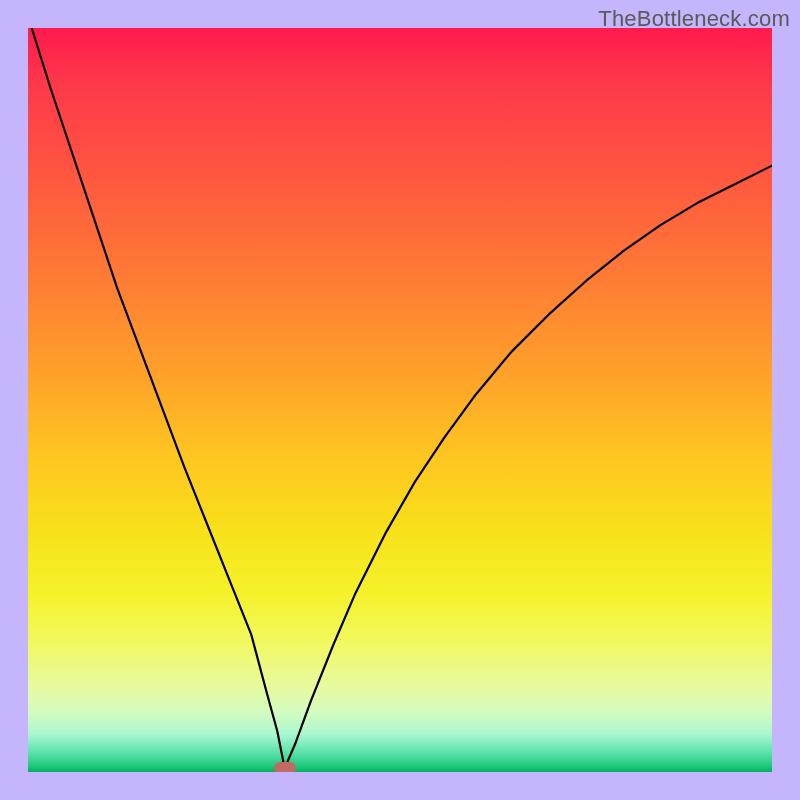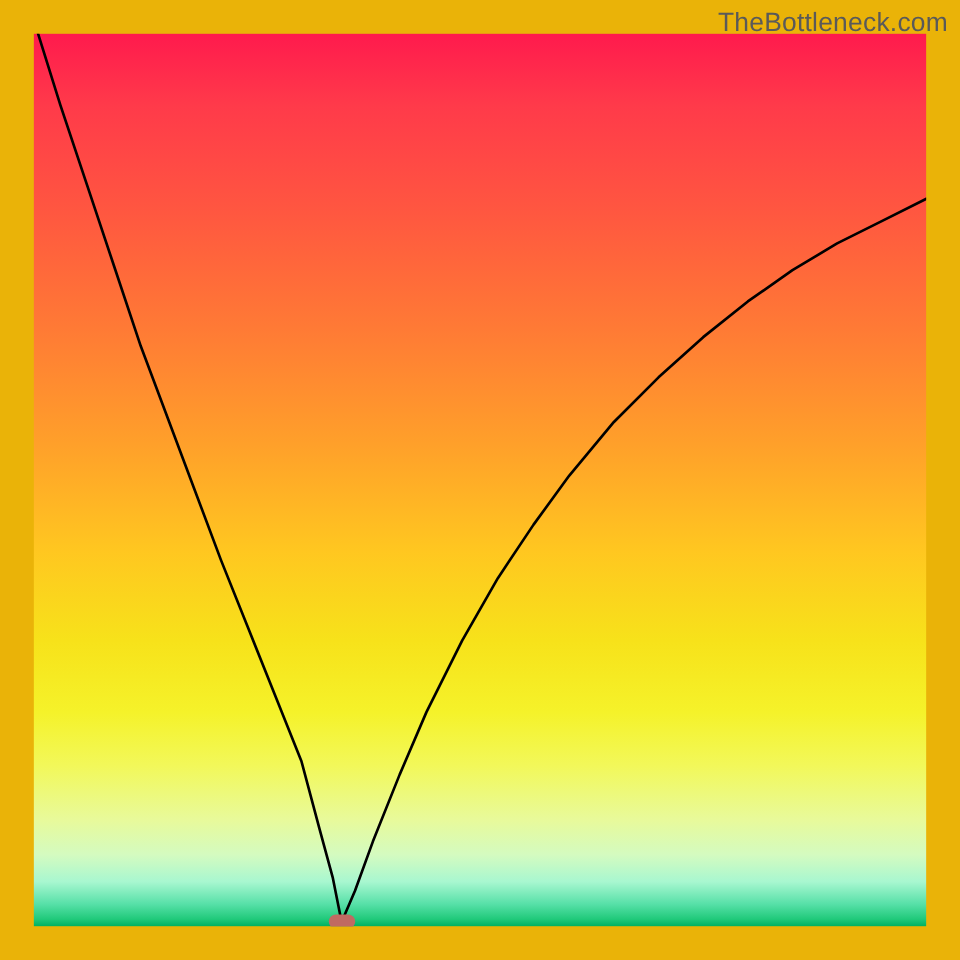--- a/index.html
+++ b/index.html
@@ -7,21 +7,21 @@
     padding: 0;
     width: 800px;
     height: 800px;
     background: #000;
     position: relative;
     font-family: Arial, Helvetica, sans-serif;
   }
   .frame {
     position: absolute;
     inset: 0;
-    background: #eab308;
+    background: #c4b5fd;
   }
   .plot-area {
     position: absolute;
     left: 28px;
     top: 28px;
     width: 744px;
     height: 744px;
     overflow: hidden;
   }
   .gradient-bg {

